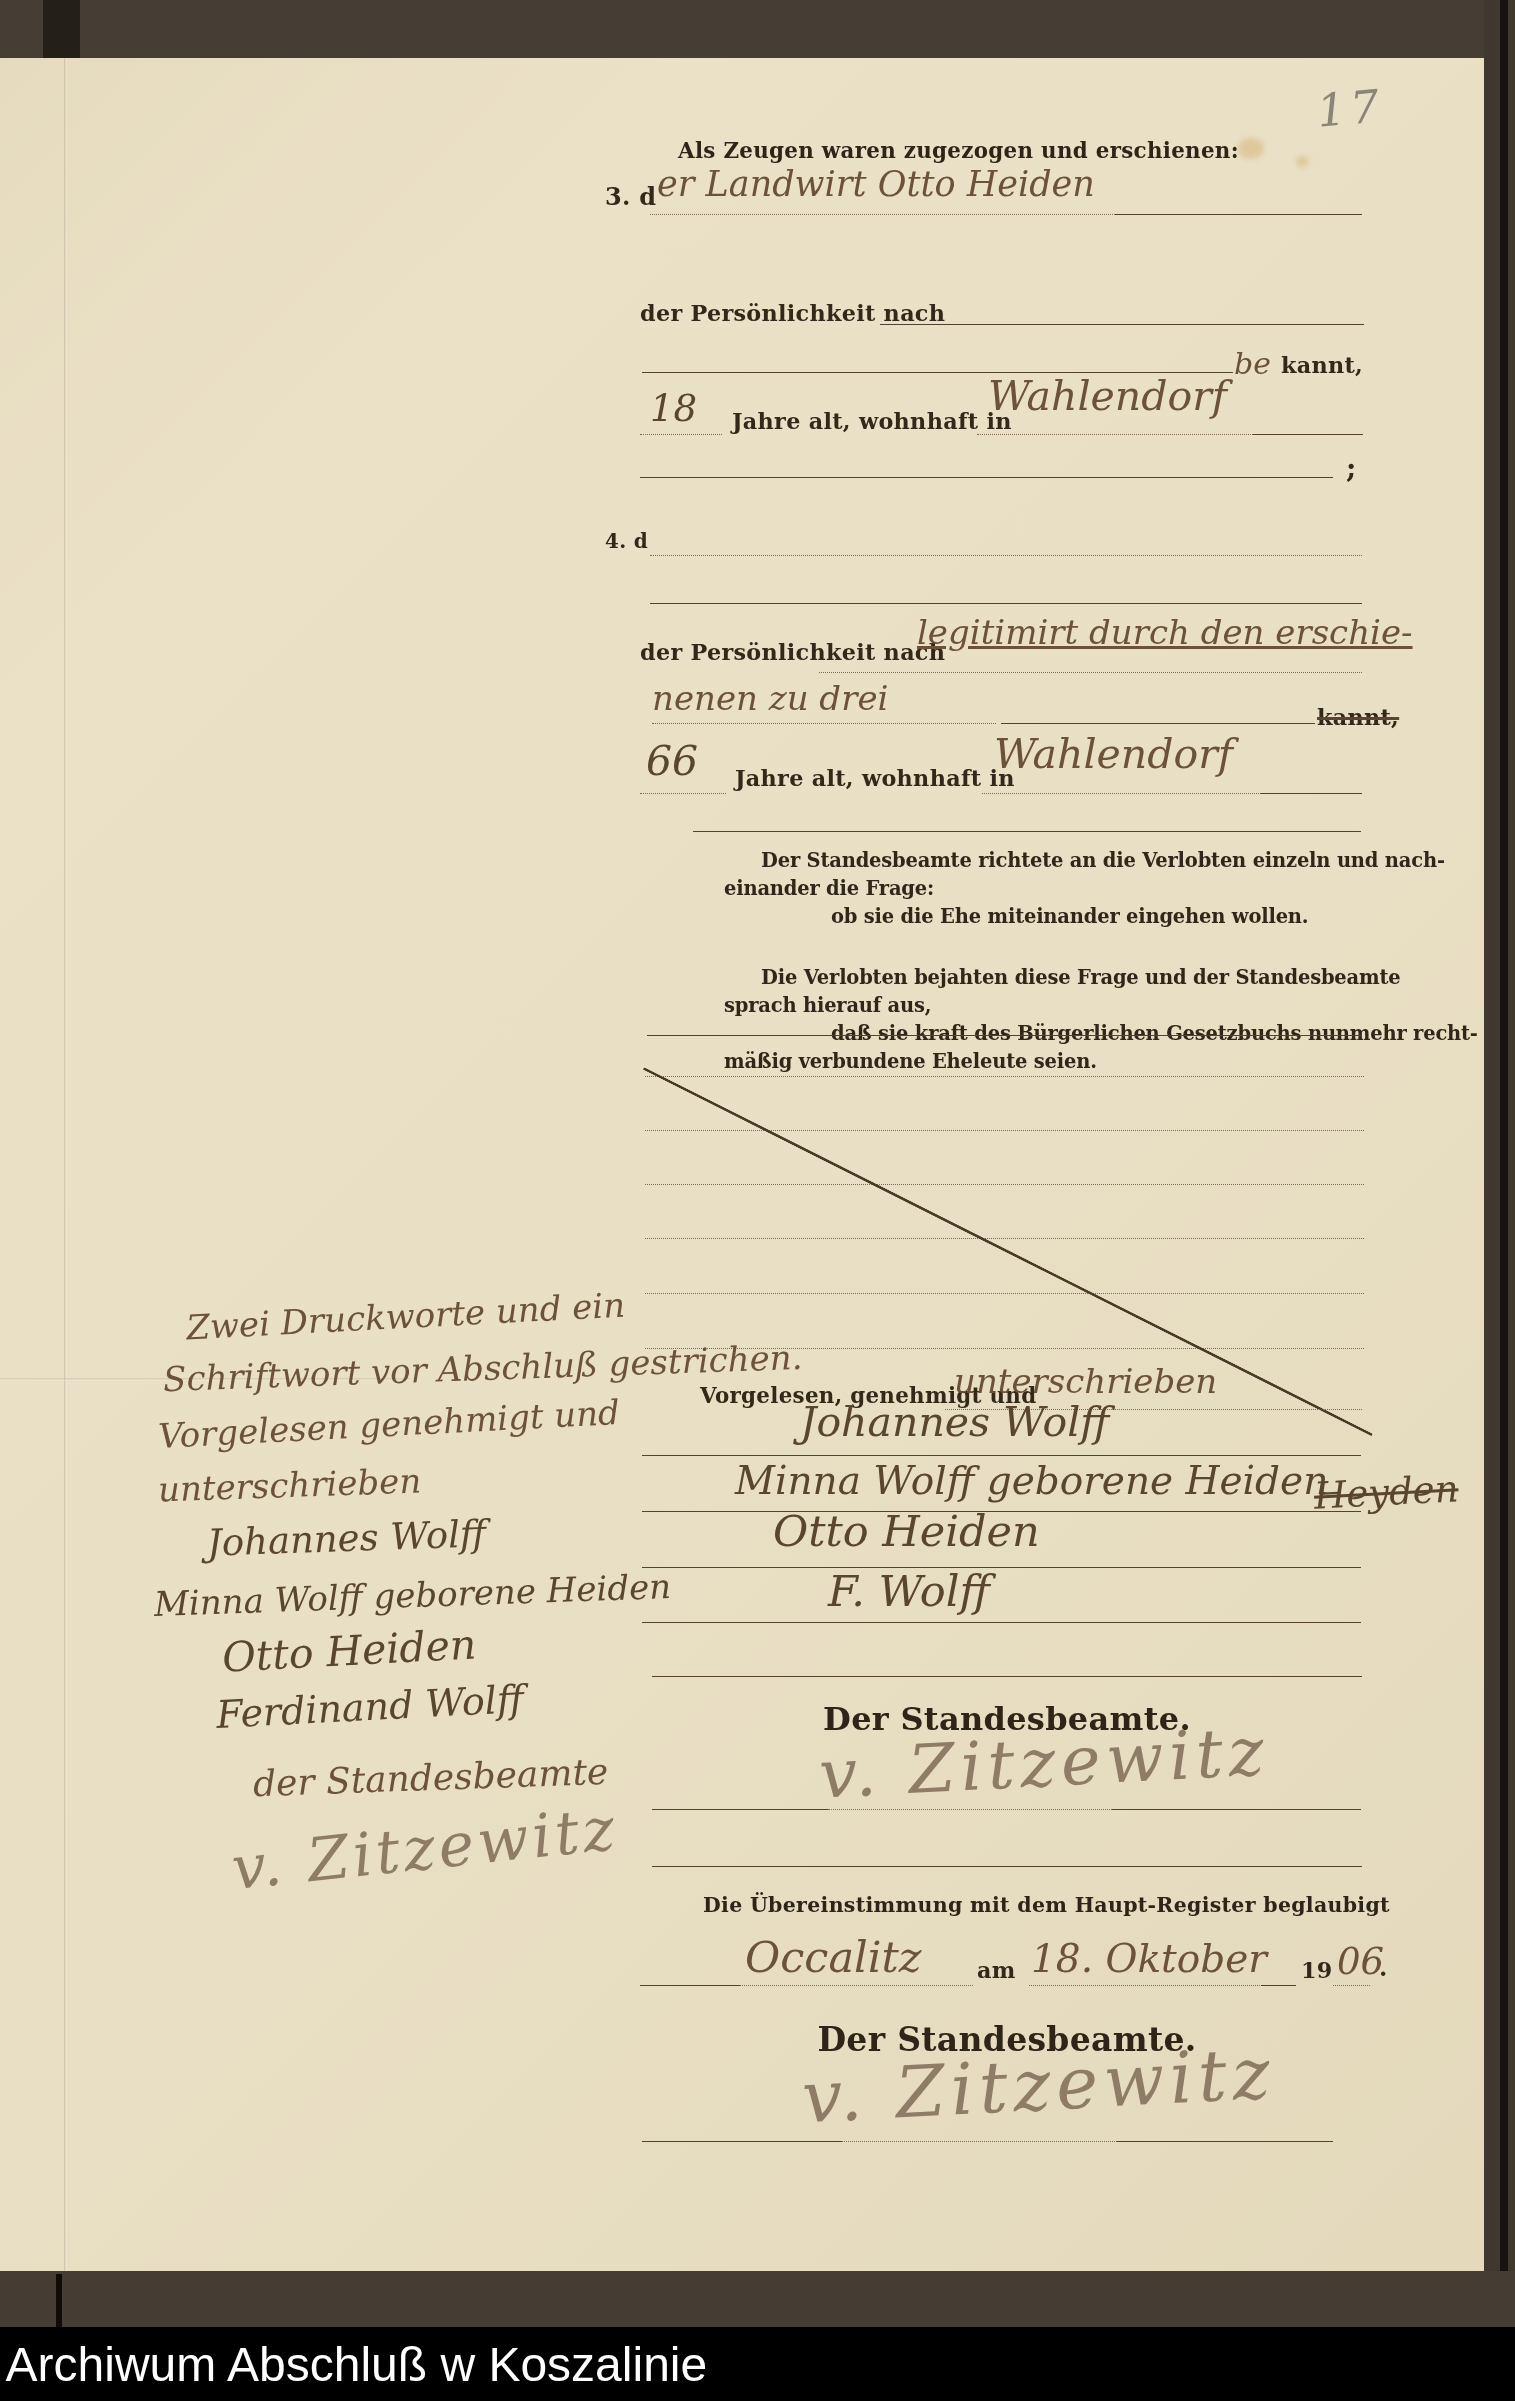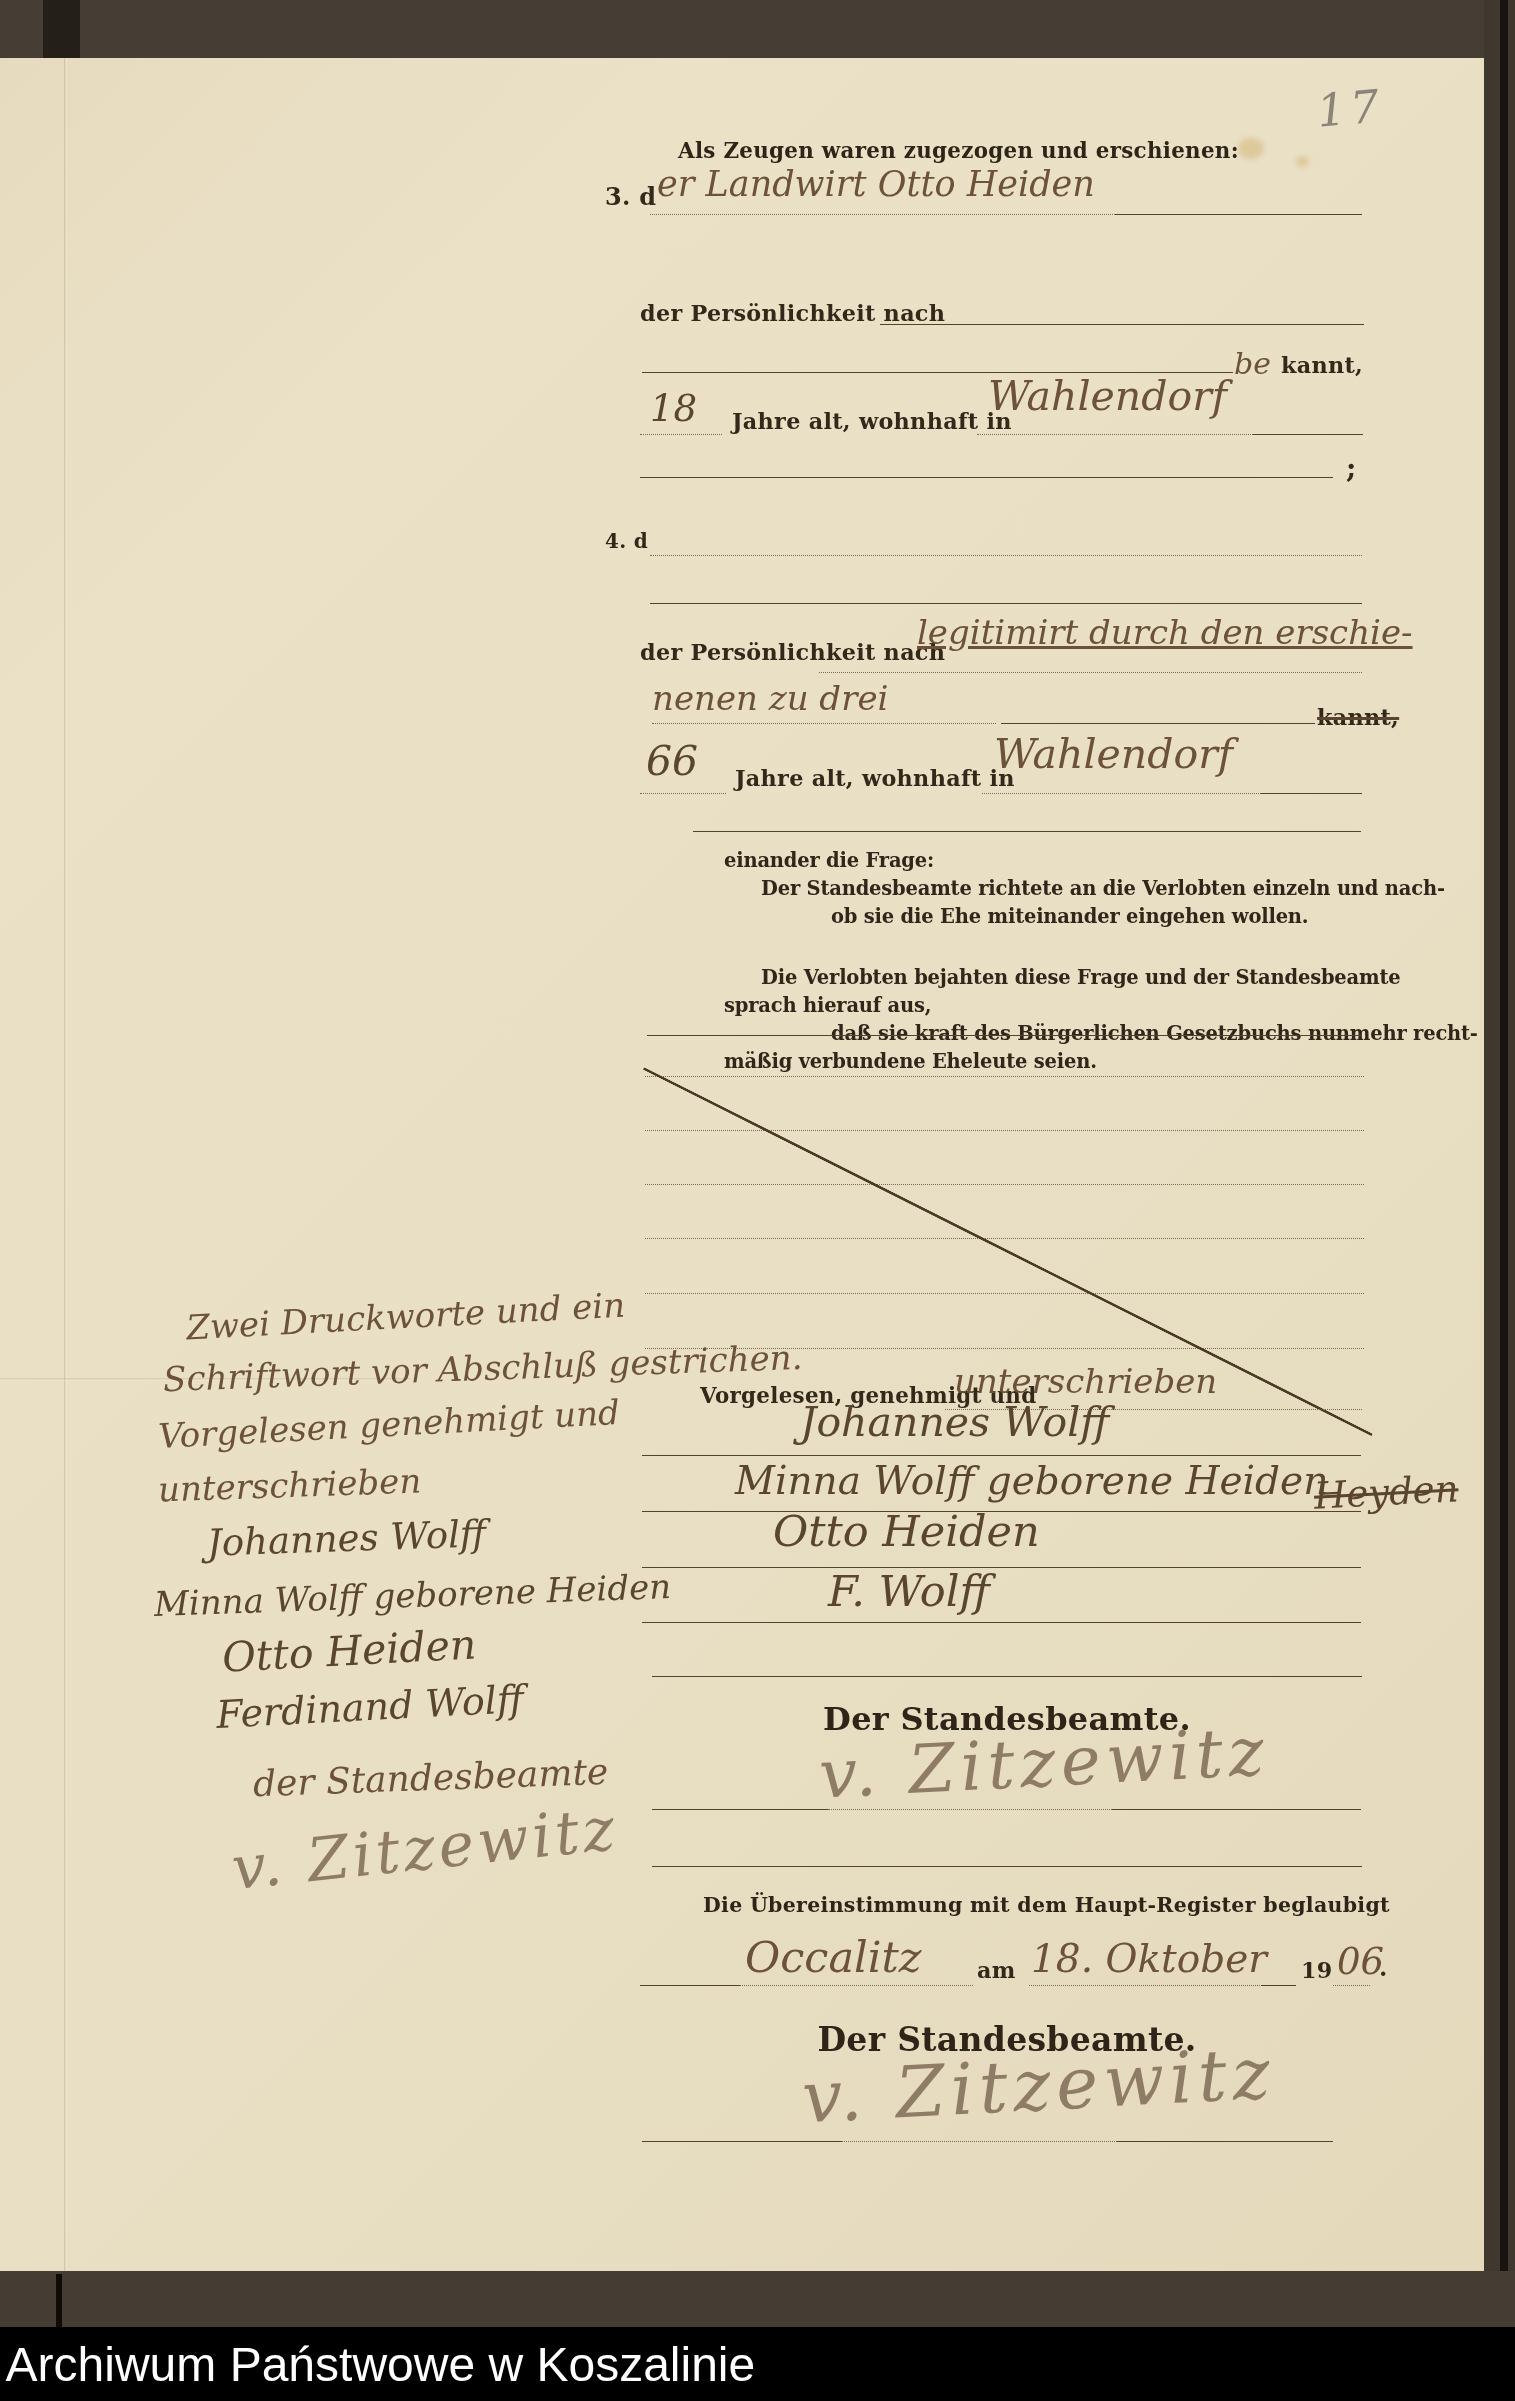--- a/index.html
+++ b/index.html
@@ -96,22 +96,22 @@
   <div class="hw hw-dark" style="left:646px;top:737px;font-size:41px;">66</div>
   <div class="rule-dot" style="left:640px;top:793px;width:86px;"></div>
   <div class="printed" style="left:735px;top:765px;font-size:22.3px;">Jahre alt, wohnhaft in</div>
   <div class="hw" style="left:994px;top:730px;font-size:41px;">Wahlendorf</div>
   <div class="rule-dot" style="left:982px;top:793px;width:279px;"></div>
   <div class="rule" style="left:1261px;top:793px;width:101px;"></div>
 
   <div class="rule" style="left:693px;top:831px;width:668px;"></div>
 
   <div style="position:absolute;left:724px;top:847px;">
+    <div class="para-line" style="padding-left:37px;">Der Standesbeamte richtete an die Verlobten einzeln und nach-</div>
     <div class="para-line">einander die Frage:</div>
-    <div class="para-line" style="padding-left:37px;">Der Standesbeamte richtete an die Verlobten einzeln und nach-</div>
     <div class="para-line" style="padding-left:107px;">ob sie die Ehe miteinander eingehen wollen.</div>
     <div class="para-line" style="padding-left:37px;margin-top:33px;">Die Verlobten bejahten diese Frage und der Standesbeamte</div>
     <div class="para-line">sprach hierauf aus,</div>
     <div class="para-line" style="padding-left:107px;">daß sie kraft des Bürgerlichen Gesetzbuchs nunmehr recht-</div>
     <div class="para-line">mäßig verbundene Eheleute seien.</div>
   </div>
 
   <div class="rule" style="left:647px;top:1035px;width:715px;border-bottom-width:1.9px;"></div>
   <div class="rule-dot" style="left:645px;top:1076px;width:719px;"></div>
   <div class="rule-dot" style="left:645px;top:1130px;width:719px;"></div>
@@ -173,17 +173,17 @@
   <div class="rule-dot" style="left:1333px;top:1985px;width:37px;"></div>
   <div class="printed" style="left:1379px;top:1953px;font-size:24px;">.</div>
 
   <div class="printed fraktur" style="left:652px;top:2020px;width:710px;text-align:center;font-size:33px;">Der Standesbeamte.</div>
   <div class="hw sig-official" style="left:802px;top:2044px;font-size:71px;letter-spacing:5.6px;transform:rotate(-3deg);">v. Zitzewitz</div>
   <div class="rule" style="left:642px;top:2141px;width:200px;"></div>
   <div class="rule-dot" style="left:842px;top:2141px;width:275px;"></div>
   <div class="rule" style="left:1117px;top:2141px;width:216px;"></div>
 
   <div class="black-bar">
-    <div class="txt">Archiwum Państwowe w Koszalinie</div>
+    <div class="txt">Archiwum Abschluß w Koszalinie</div>
   </div>
 
 </div>
 
 
 </body></html>

